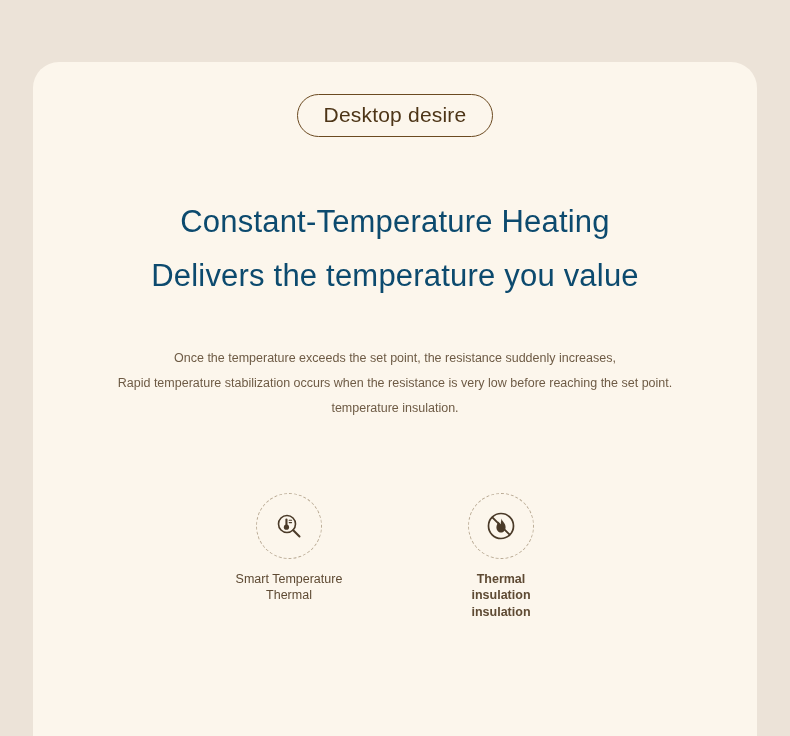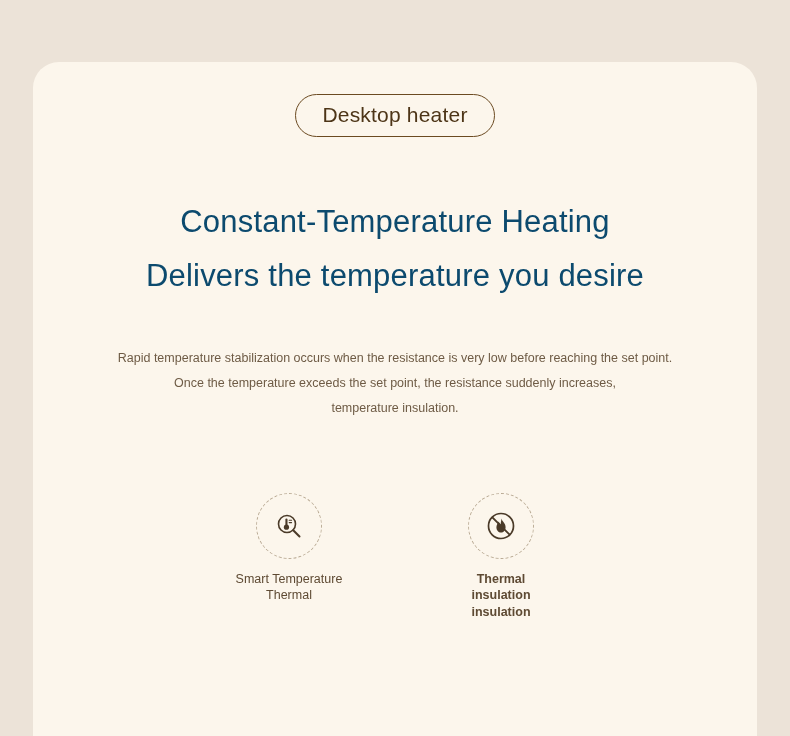--- a/index.html
+++ b/index.html
@@ -105,31 +105,31 @@
   .feature.f3 .label { max-width: 110px; font-weight: bold; }
   svg { display: block; }
 </style>
 </head>
 <body>
 
 <div class="page">
   <div class="card">
 
     <div class="badge-wrap">
-      <div class="badge">Desktop heater</div>
+      <div class="badge">Desktop desire</div>
     </div>
 
     <div class="headline">
       <span class="line">Constant-Temperature Heating</span>
-      <span class="line">Delivers the temperature you desire</span>
+      <span class="line">Delivers the temperature you value</span>
     </div>
 
     <div class="paragraph">
+      <span class="pline">Once the temperature exceeds the set point, the resistance suddenly increases,</span>
       <span class="pline">Rapid temperature stabilization occurs when the resistance is very low before reaching the set point.</span>
-      <span class="pline">Once the temperature exceeds the set point, the resistance suddenly increases,</span>
       <span class="pline">temperature insulation.</span>
     </div>
 
     <div class="features">
 
       <div class="feature f1">
         <div class="circle">
           <span>
             <svg width="30" height="30" viewBox="0 0 30 30">
               <circle cx="13" cy="13" r="8.5" fill="none" stroke="#4a3a28" stroke-width="1.6"></circle>

